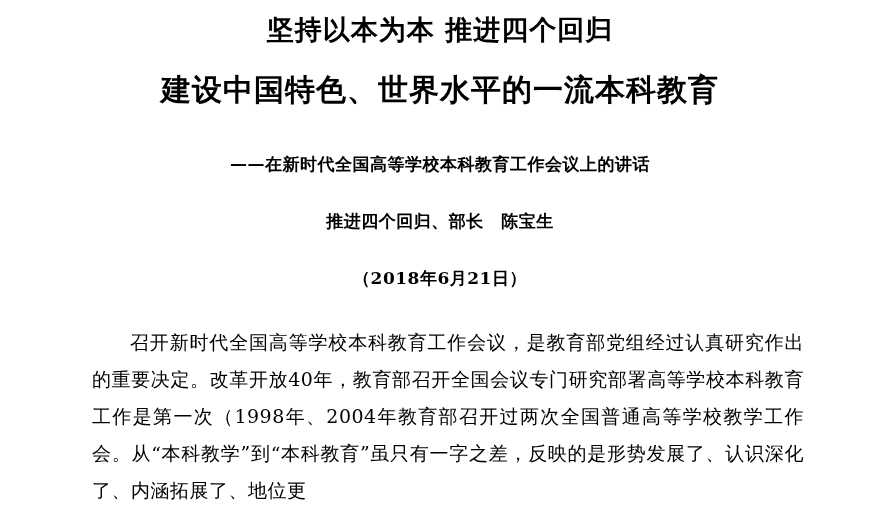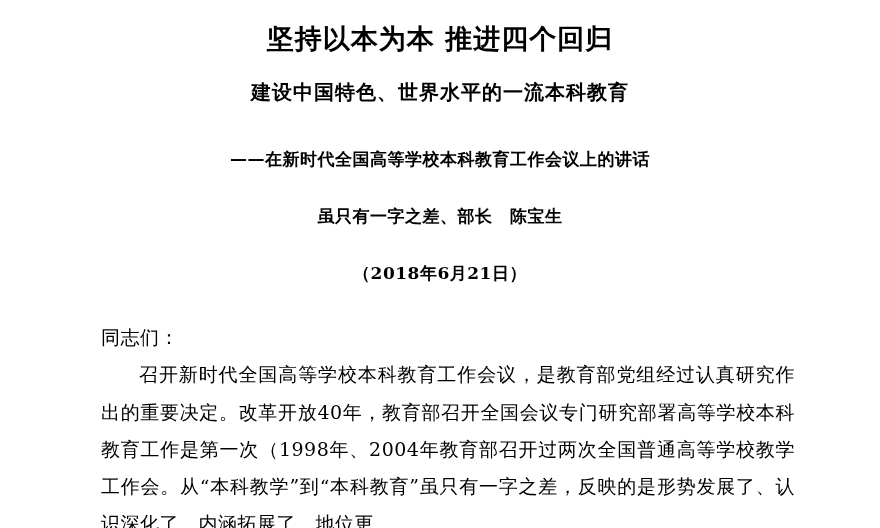--- a/index.html
+++ b/index.html
@@ -11,38 +11,38 @@
     width: 880px;
     height: 528px;
     overflow: hidden;
     font-family: "DejaVu Serif", "Liberation Serif", serif;
     color: #000000;
   }
   .page {
     width: 880px;
     height: 528px;
     box-sizing: border-box;
-    padding: 13px;
+    padding: 4px;
     position: relative;
     background: #ffffff;
   }
   .title-block {
     text-align: center;
     padding-top: 8px;
   }
   .doc-title-1 {
     font-size: 27px;
     font-weight: bold;
     letter-spacing: 1px;
     line-height: 1.35;
     margin: 0;
     padding: 0;
   }
   .doc-title-2 {
-    font-size: 20px;
+    font-size: 30px;
     font-weight: bold;
     letter-spacing: 1px;
     line-height: 1.35;
     margin: 0;
     padding-top: 22px;
   }
   .doc-subtitle {
     font-size: 17px;
     font-weight: bold;
     text-align: center;
@@ -89,22 +89,21 @@
 </style>
 </head>
 <body>
 
 <div class="page">
 
   <div class="title-block">
     <h1 class="doc-title-1">坚持以本为本 推进四个回归</h1>
     <h1 class="doc-title-2">建设中国特色、世界水平的一流本科教育</h1>
     <p class="doc-subtitle">——在新时代全国高等学校本科教育工作会议上的讲话</p>
-    <p class="doc-author">虽只有一字之差、部长　陈宝生</p>
+    <p class="doc-author">推进四个回归、部长　陈宝生</p>
     <p class="doc-date">（2018年6月21日）</p>
   </div>
 
   <div class="body-block">
-    <p class="salutation">同志们：</p>
     <p class="para">召开新时代全国高等学校本科教育工作会议，是教育部党组经过认真研究作出的重要决定。改革开放40年，教育部召开全国会议专门研究部署高等学校本科教育工作是第一次（1998年、2004年教育部召开过两次全国普通高等学校教学工作会。从“本科教学”到“本科教育”虽只有一字之差，反映的是形势发展了、认识深化了、内涵拓展了、地位更</p>
   </div>
 
 </div>
 
 </body></html>

